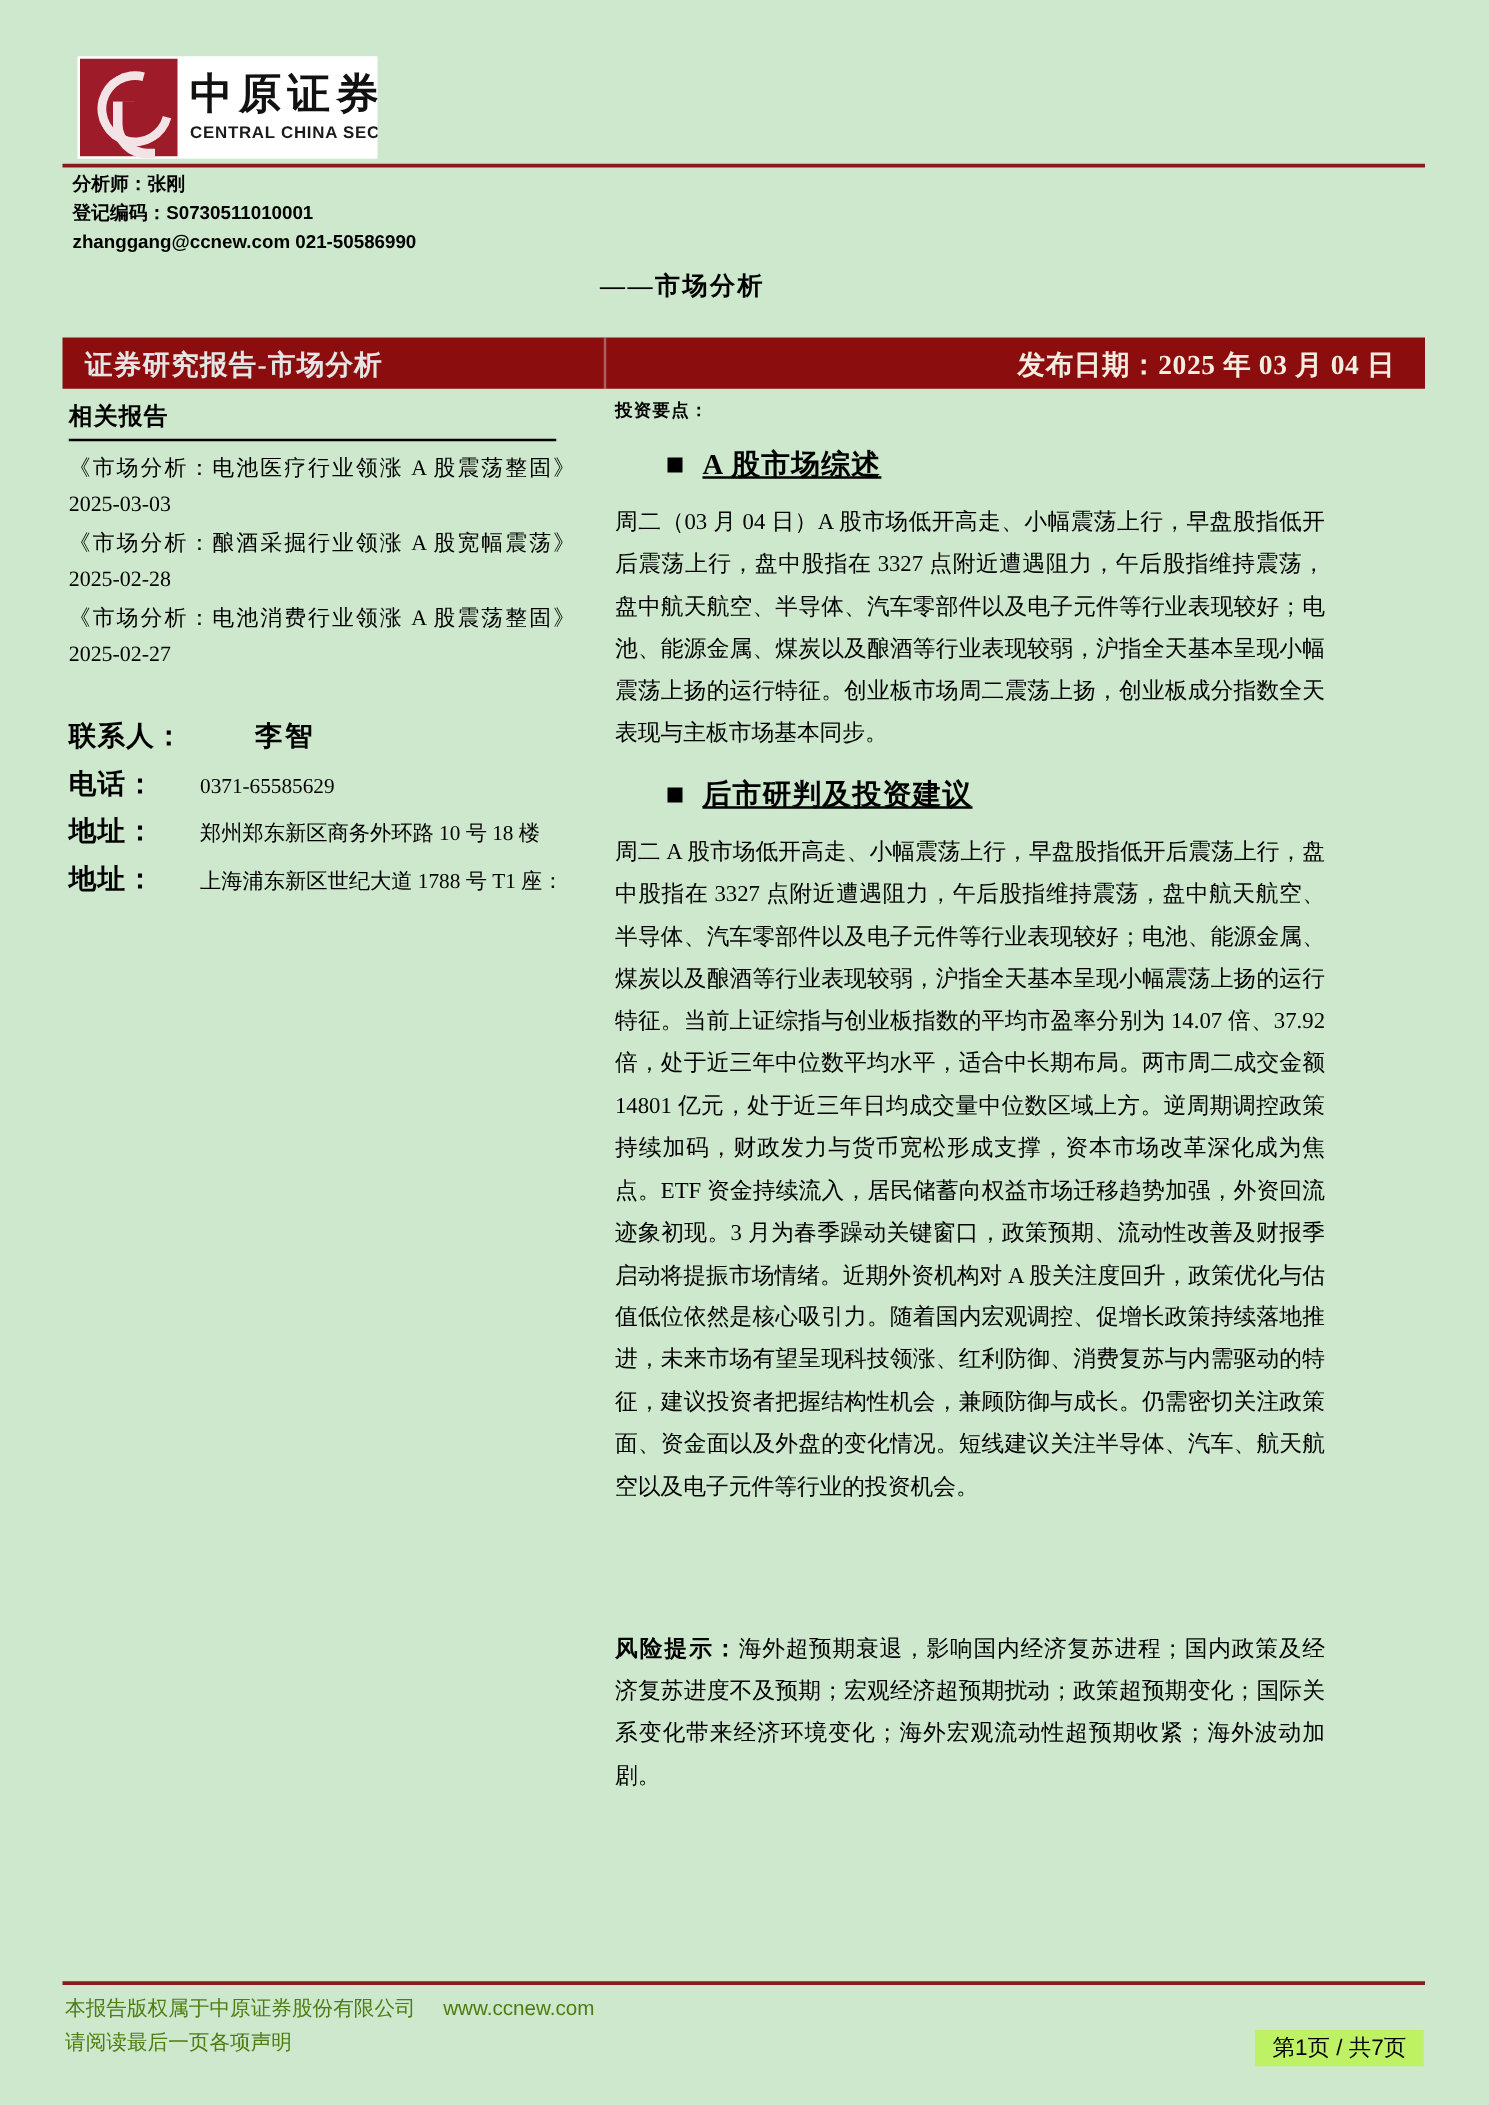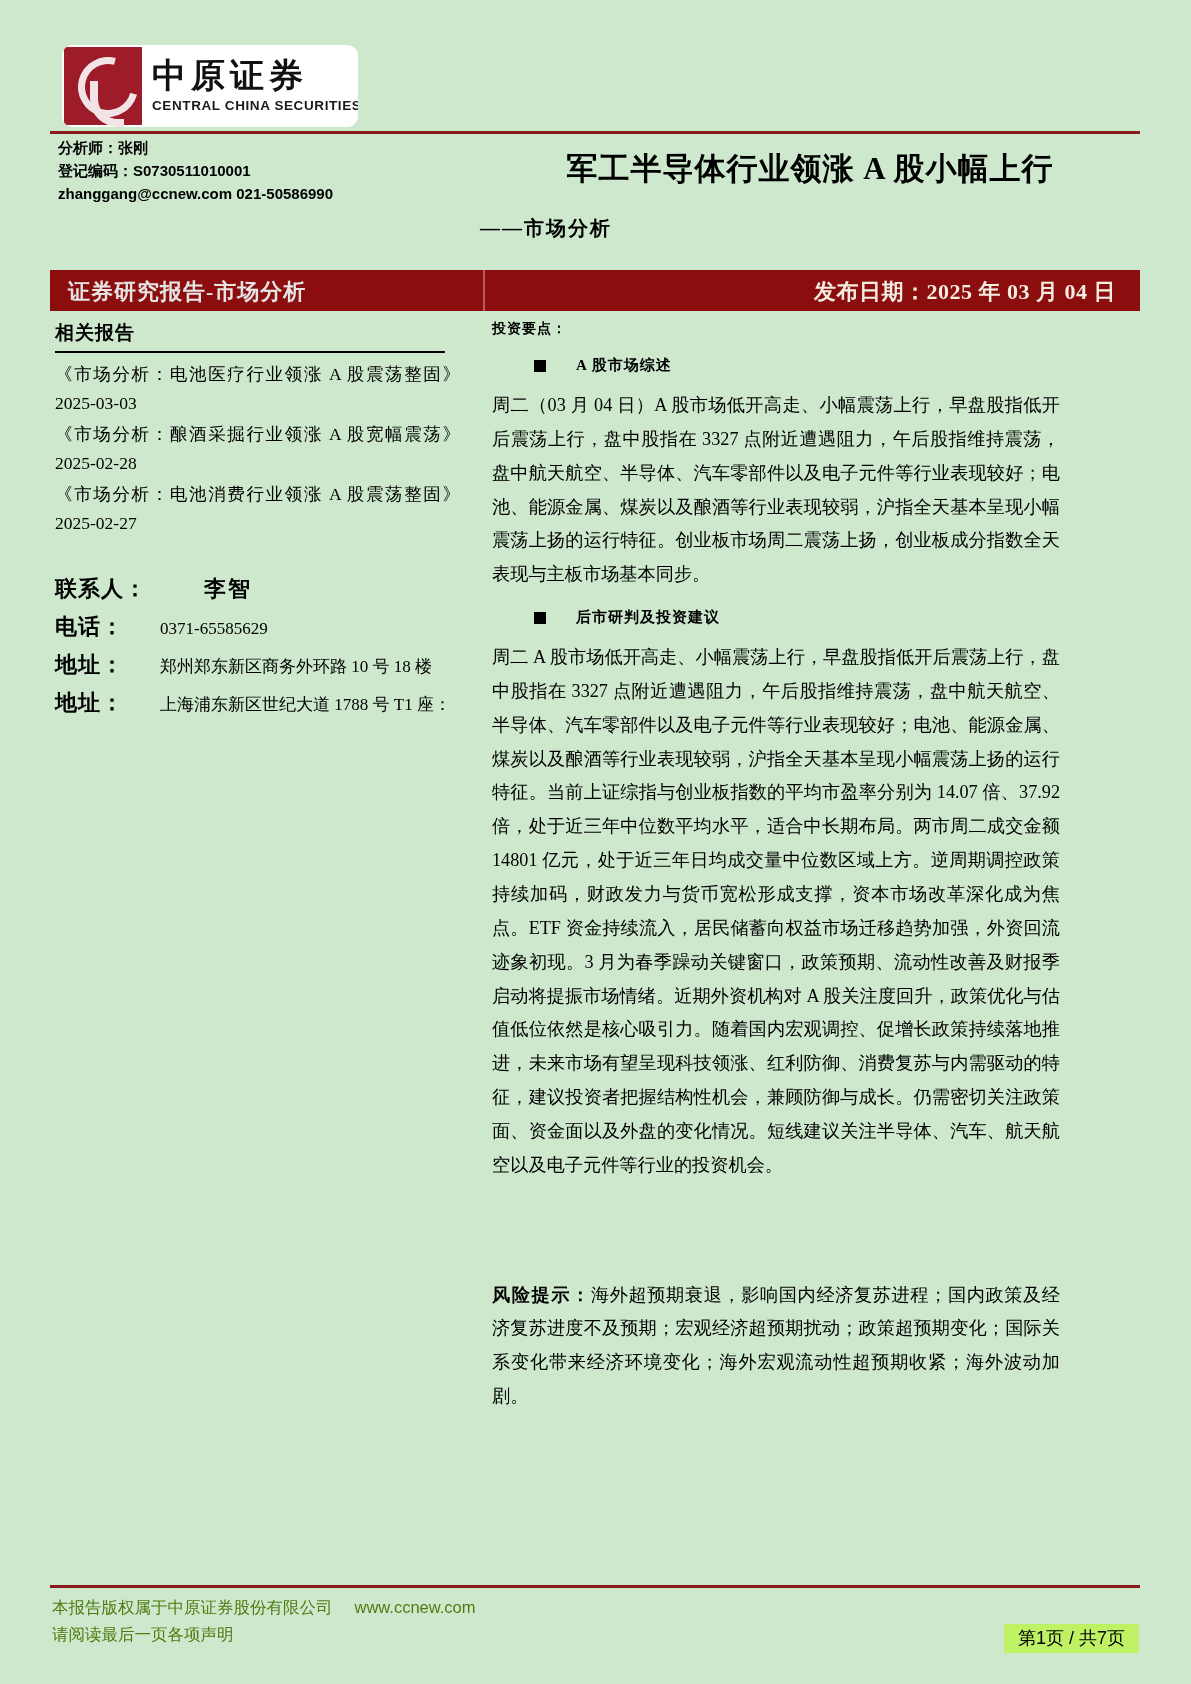--- a/index.html
+++ b/index.html
@@ -22,27 +22,26 @@
     left: 0; top: 0;
     width: 1191px;
     height: 1684px;
   }
 
   
   .logo-box {
     position: absolute;
     left: 62px;
     top: 45px;
-    width: 296px;
+    width: 240px;
     height: 82px;
     background: #ffffff;
     display: flex;
     align-items: center;
     overflow: hidden;
-    border-radius: 11px;
   }
   .logo-mark {
     width: 78px;
     height: 78px;
     margin-left: 2px;
     background: #9e1b29;
     position: relative;
     flex: 0 0 auto;
   }
   .logo-mark::before {
@@ -244,25 +243,26 @@
     align-items: center;
     margin: 16px 0 14px 42px;
   }
   .bullet-square {
     width: 12px;
     height: 12px;
     background: #000;
     flex: 0 0 auto;
   }
   .section-head-label {
-    margin-left: 30px;
-    font-size: 15px;
-    font-weight: bold;
-    letter-spacing: 1px;
-    font-family: "Liberation Serif", "DejaVu Serif", serif;
+    margin-left: 16px;
+    font-size: 23px;
+    font-weight: bold;
+    letter-spacing: 1px;
+    font-family: "Liberation Serif", "DejaVu Serif", serif;
+    text-decoration: underline;
   }
   .body-para {
     font-size: 18.2px;
     line-height: 1.86;
     text-align: justify;
     text-justify: inter-ideograph;
     font-family: "Liberation Serif", "DejaVu Serif", serif;
     margin: 0 0 8px 0;
   }
   .risk-block {
@@ -325,21 +325,20 @@
   </div>
 
   <div class="header-rule"></div>
 
   <div class="analyst-block">
     <div>分析师：张刚</div>
     <div>登记编码：S0730511010001</div>
     <div>zhanggang@ccnew.com 021-50586990</div>
   </div>
 
-  <div class="doc-title">军工半导体行业领涨 A 股小幅上行</div>
   <div class="doc-subtitle">——市场分析</div>
 
   <div class="banner">
     <div class="banner-left">证券研究报告-市场分析</div>
     <div class="banner-divider"></div>
     <div class="banner-right">发布日期：2025 年 03 月 04 日</div>
   </div>
 
   <div class="left-col">
     <div class="related-title">相关报告</div>

